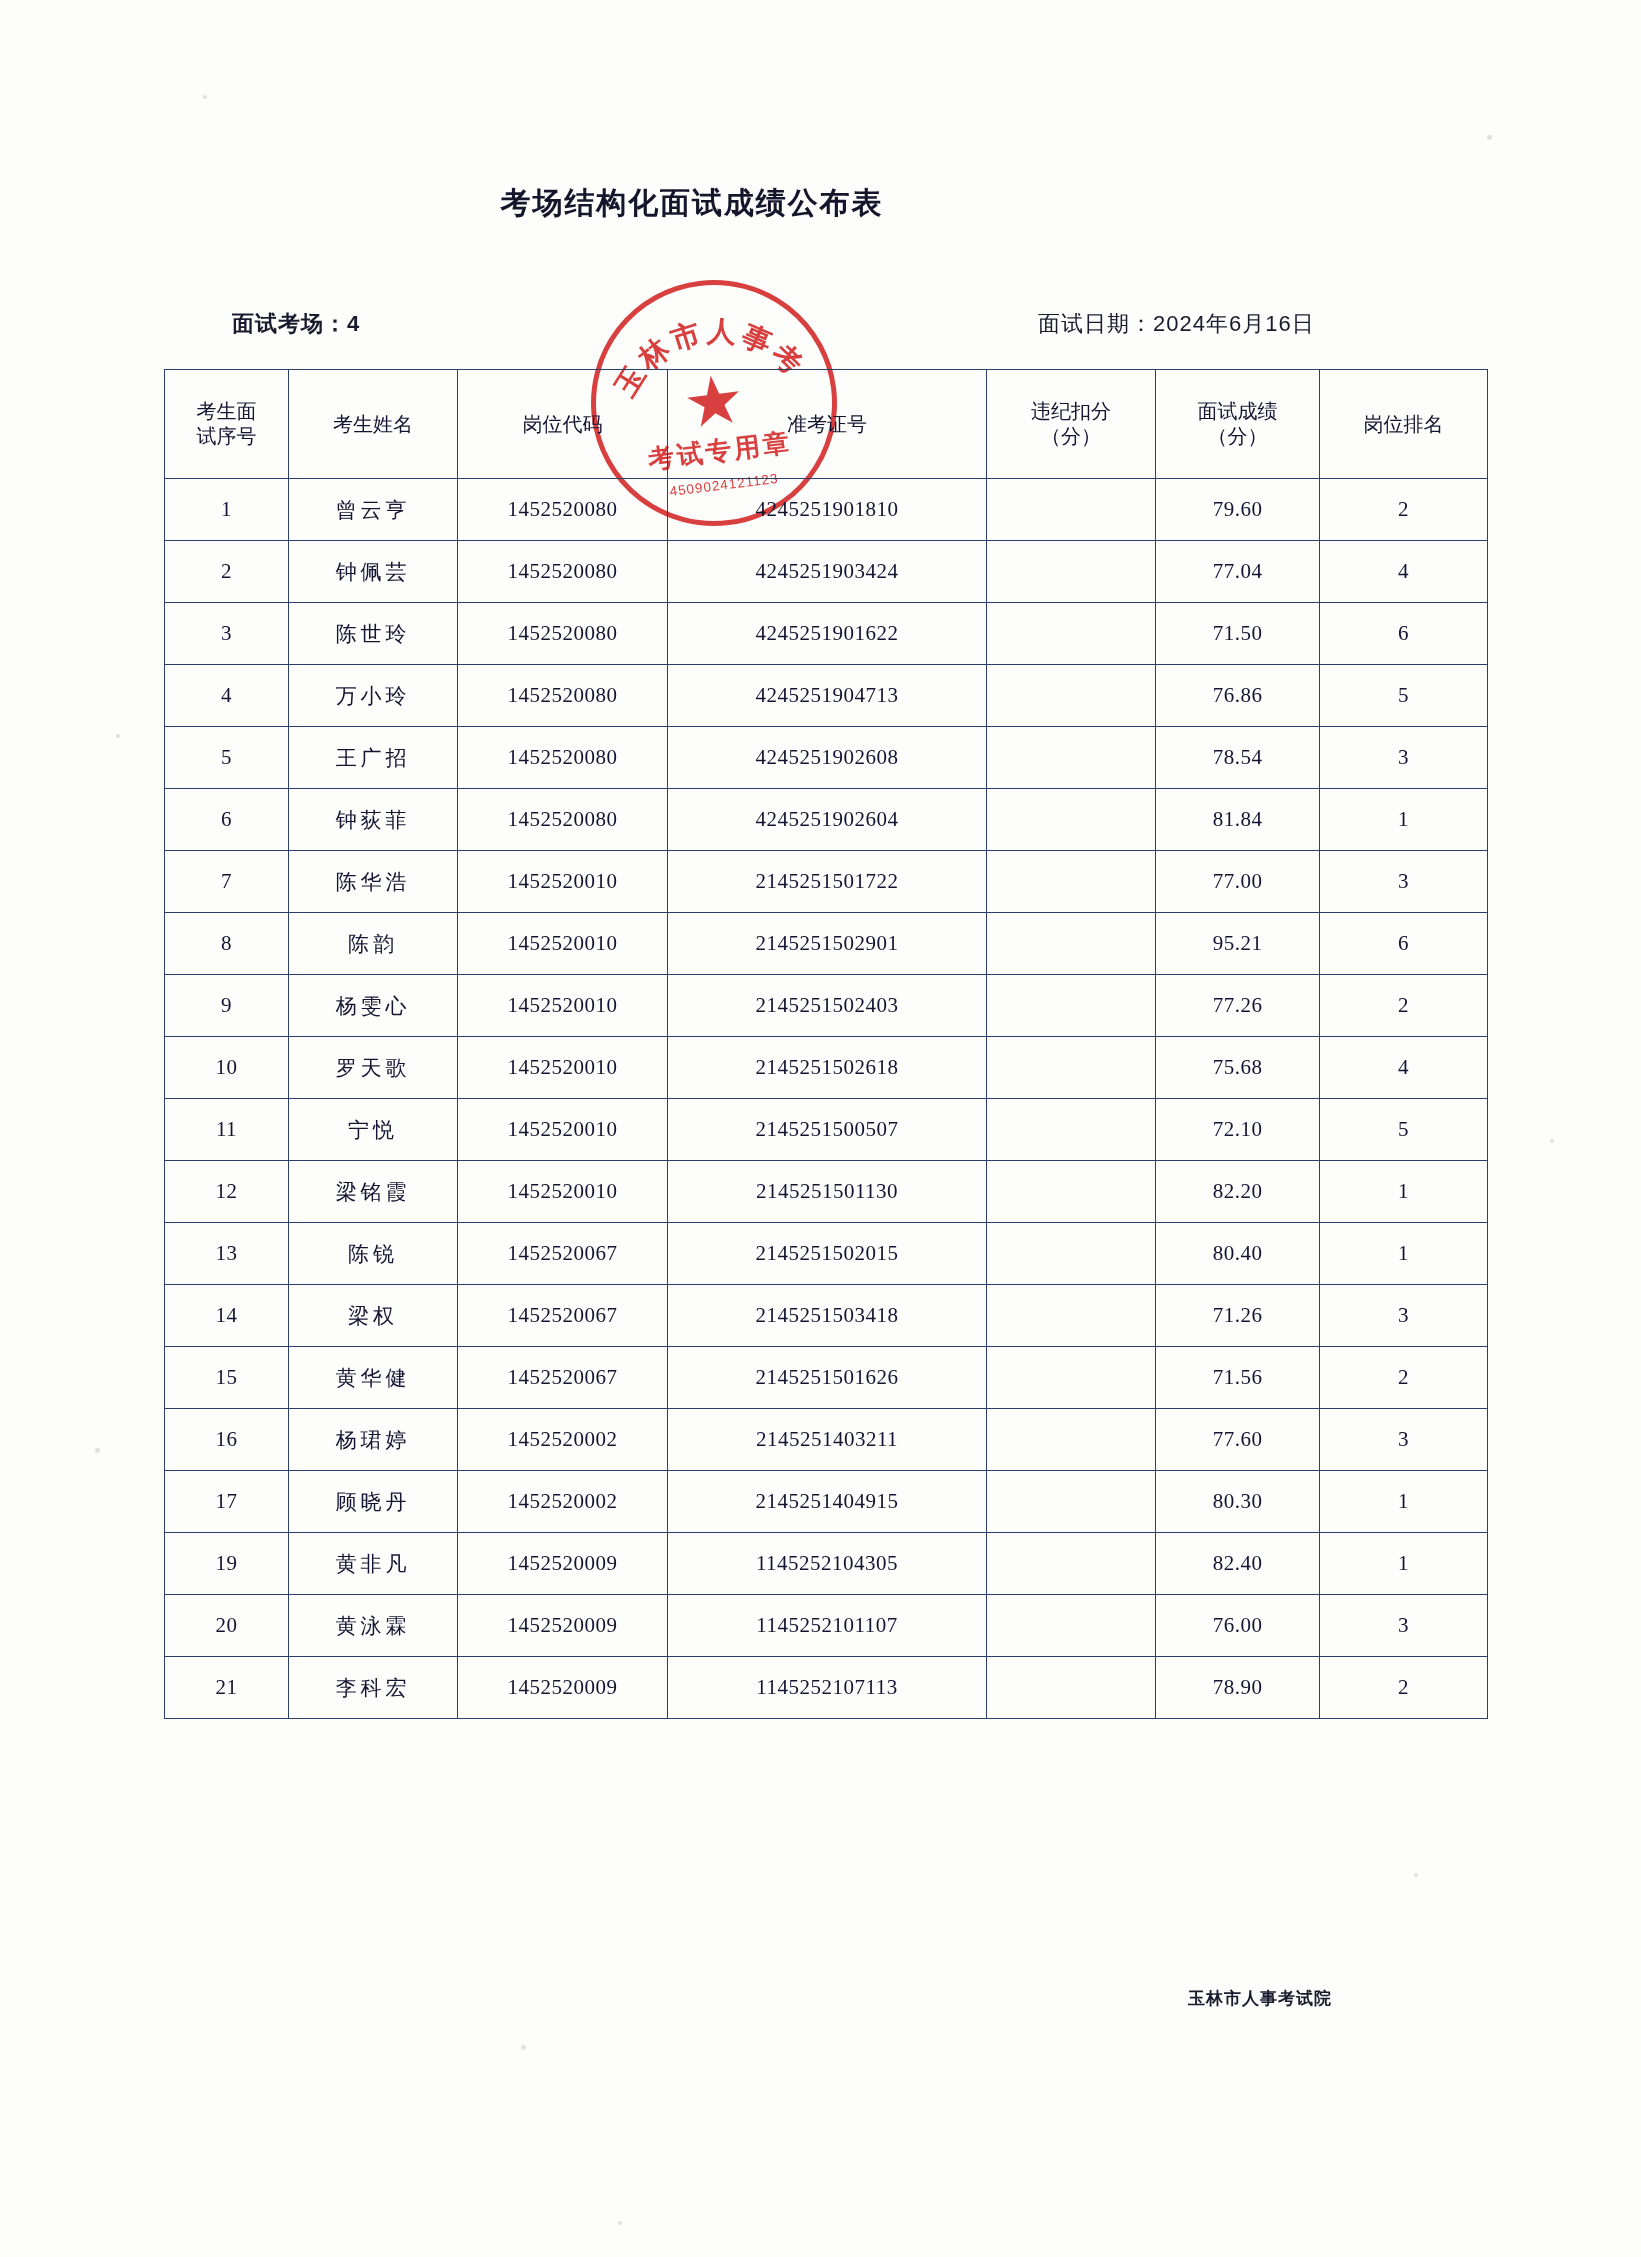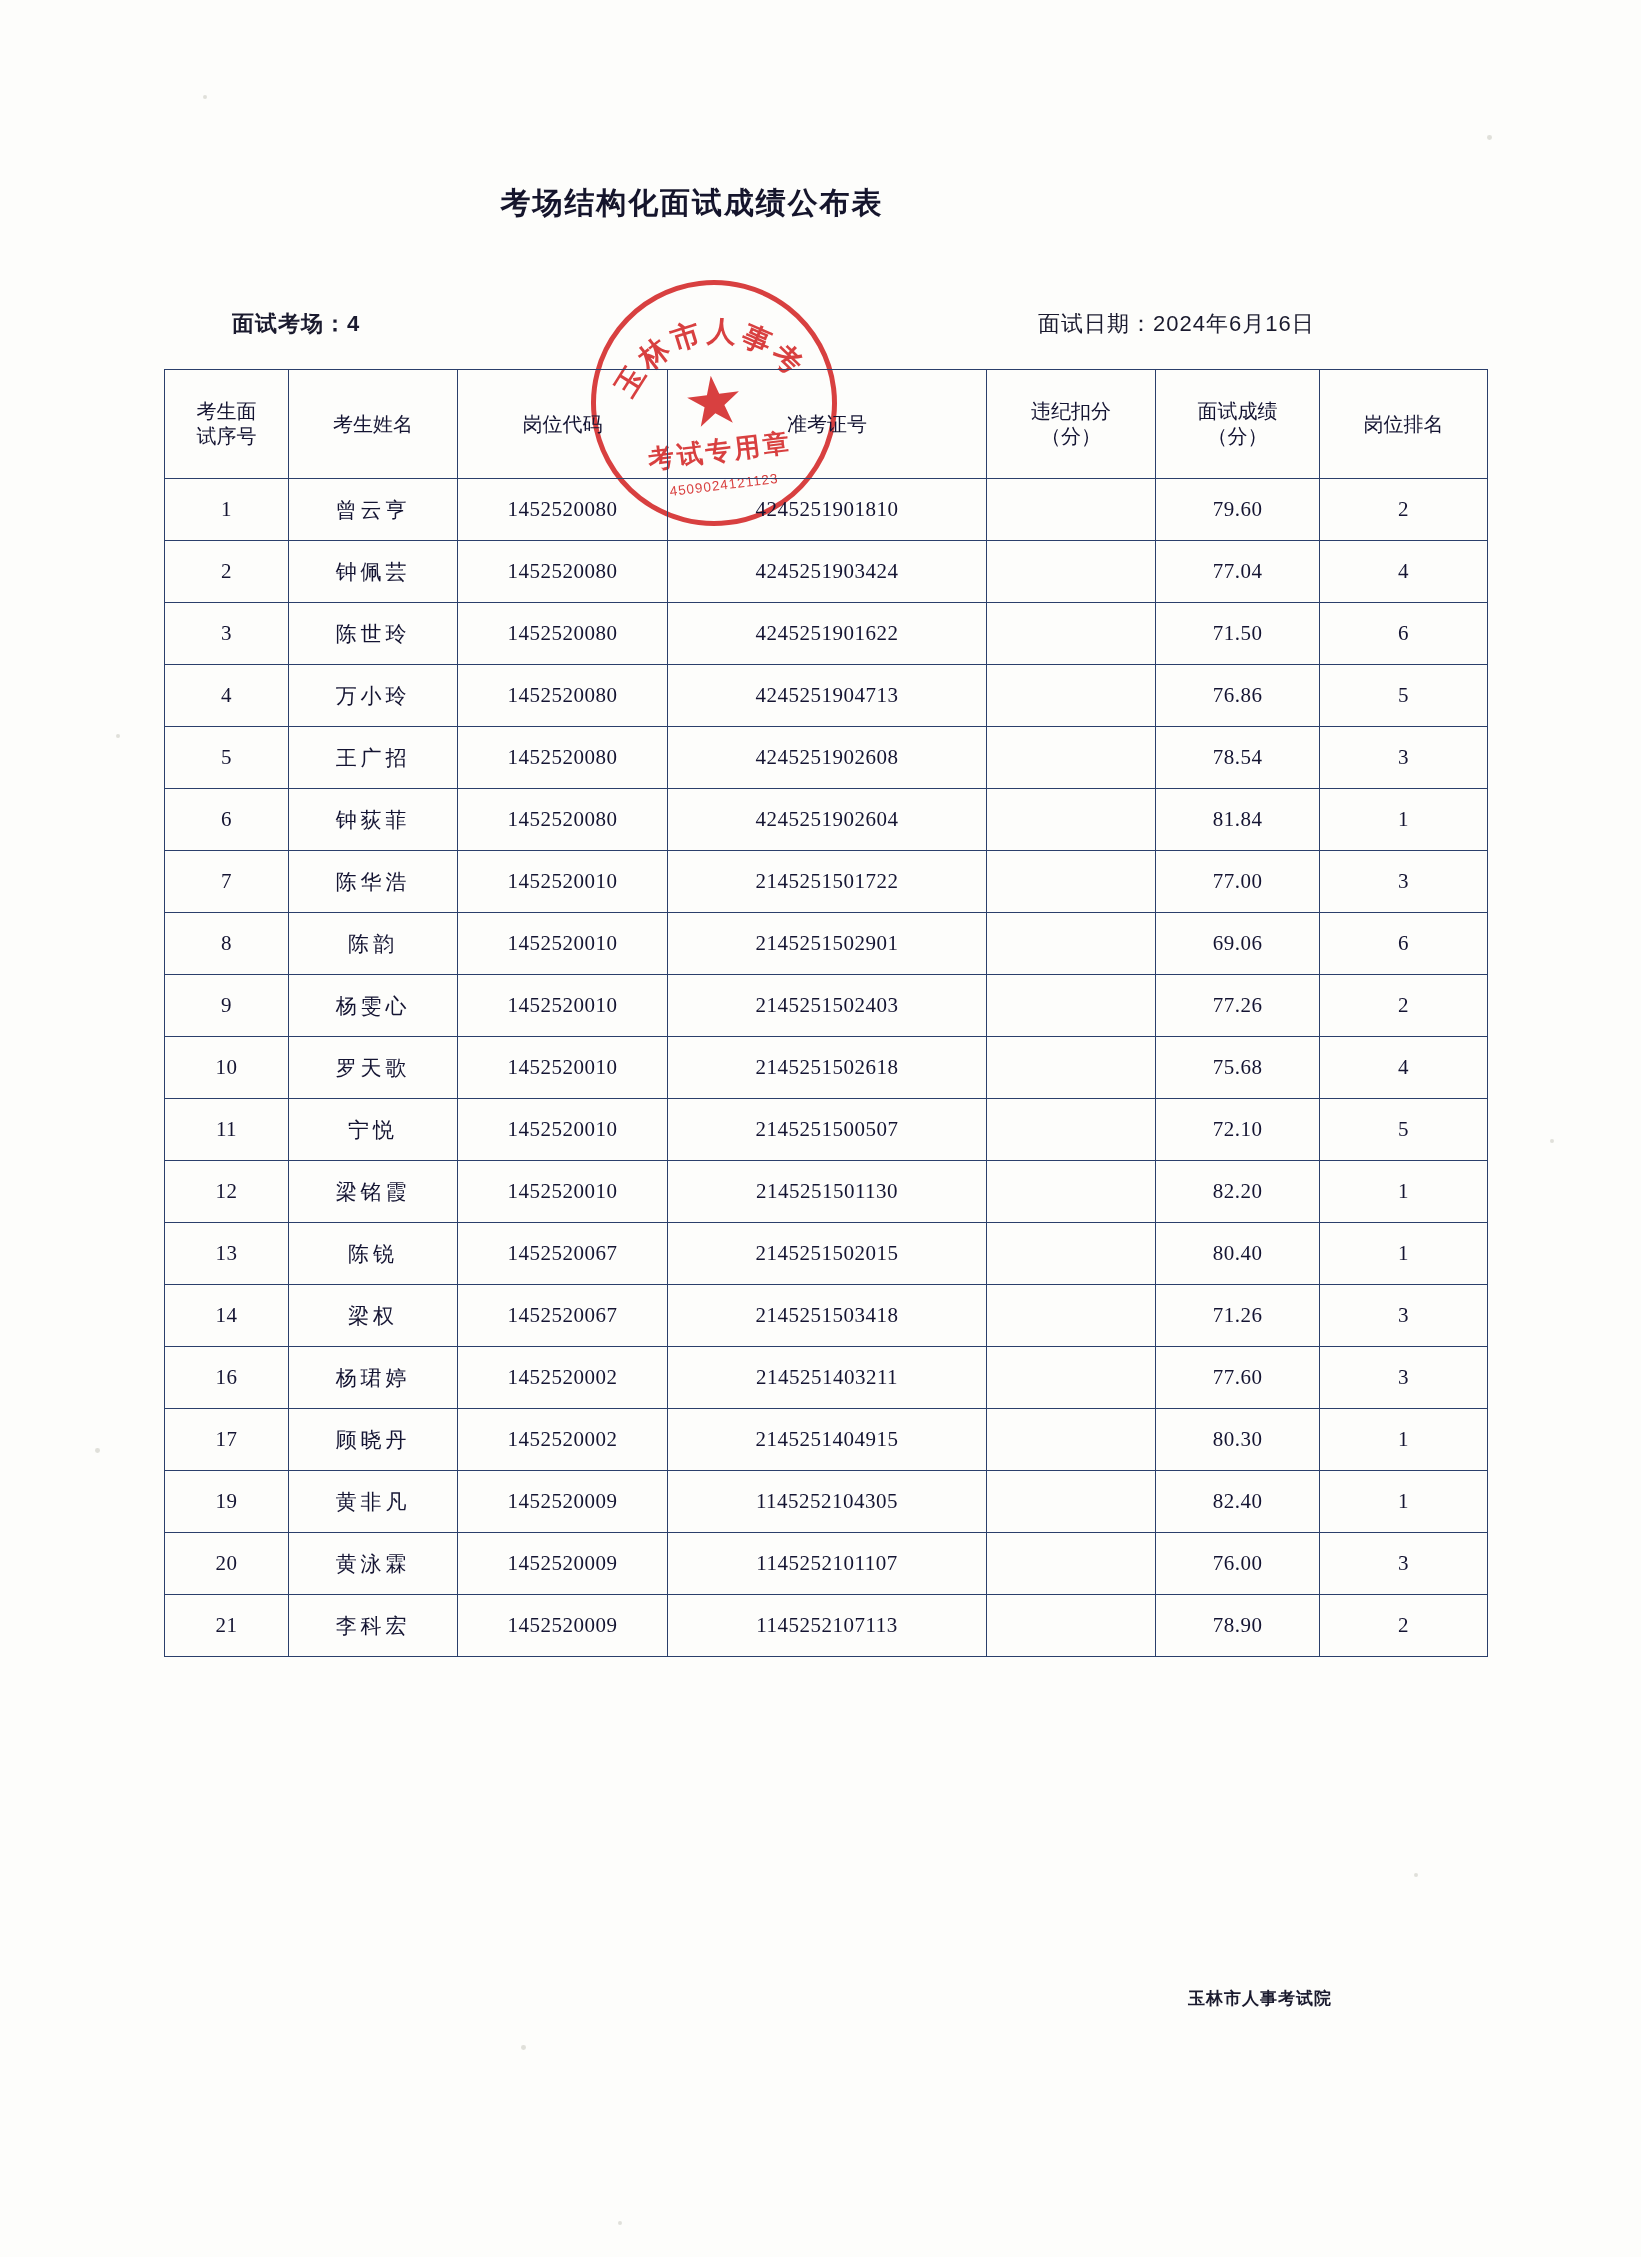--- a/index.html
+++ b/index.html
@@ -305,21 +305,21 @@
           <td class="num-cell"></td>
           <td class="num-cell">77.00</td>
           <td class="num-cell">3</td>
         </tr>
         <tr>
           <td class="num-cell">8</td>
           <td class="name-cell">陈韵</td>
           <td class="num-cell">1452520010</td>
           <td class="num-cell">2145251502901</td>
           <td class="num-cell"></td>
-          <td class="num-cell">69.06</td>
+          <td class="num-cell">95.21</td>
           <td class="num-cell">6</td>
         </tr>
         <tr>
           <td class="num-cell">9</td>
           <td class="name-cell">杨雯心</td>
           <td class="num-cell">1452520010</td>
           <td class="num-cell">2145251502403</td>
           <td class="num-cell"></td>
           <td class="num-cell">77.26</td>
           <td class="num-cell">2</td>
@@ -363,20 +363,29 @@
         <tr>
           <td class="num-cell">14</td>
           <td class="name-cell">梁权</td>
           <td class="num-cell">1452520067</td>
           <td class="num-cell">2145251503418</td>
           <td class="num-cell"></td>
           <td class="num-cell">71.26</td>
           <td class="num-cell">3</td>
         </tr>
         <tr>
+          <td class="num-cell">15</td>
+          <td class="name-cell">黄华健</td>
+          <td class="num-cell">1452520067</td>
+          <td class="num-cell">2145251501626</td>
+          <td class="num-cell"></td>
+          <td class="num-cell">71.56</td>
+          <td class="num-cell">2</td>
+        </tr>
+        <tr>
           <td class="num-cell">16</td>
           <td class="name-cell">杨珺婷</td>
           <td class="num-cell">1452520002</td>
           <td class="num-cell">2145251403211</td>
           <td class="num-cell"></td>
           <td class="num-cell">77.60</td>
           <td class="num-cell">3</td>
         </tr>
         <tr>
           <td class="num-cell">17</td>

